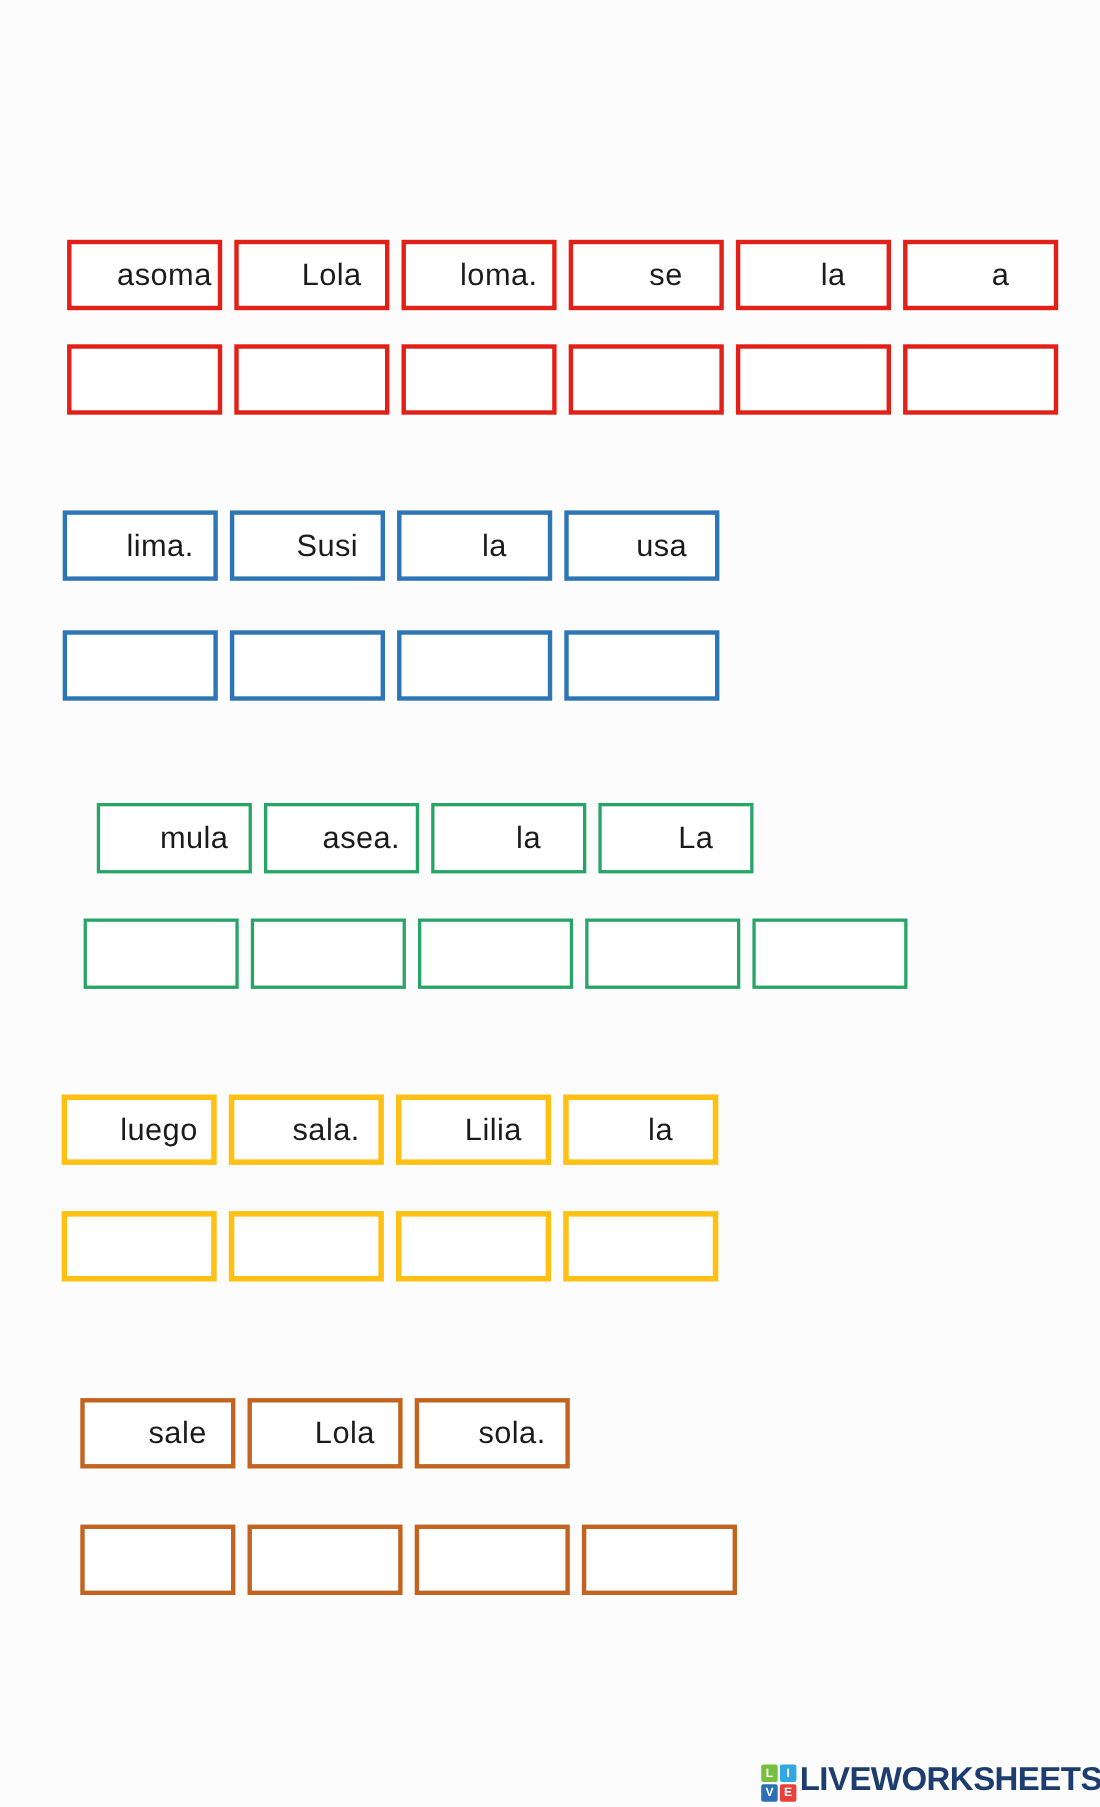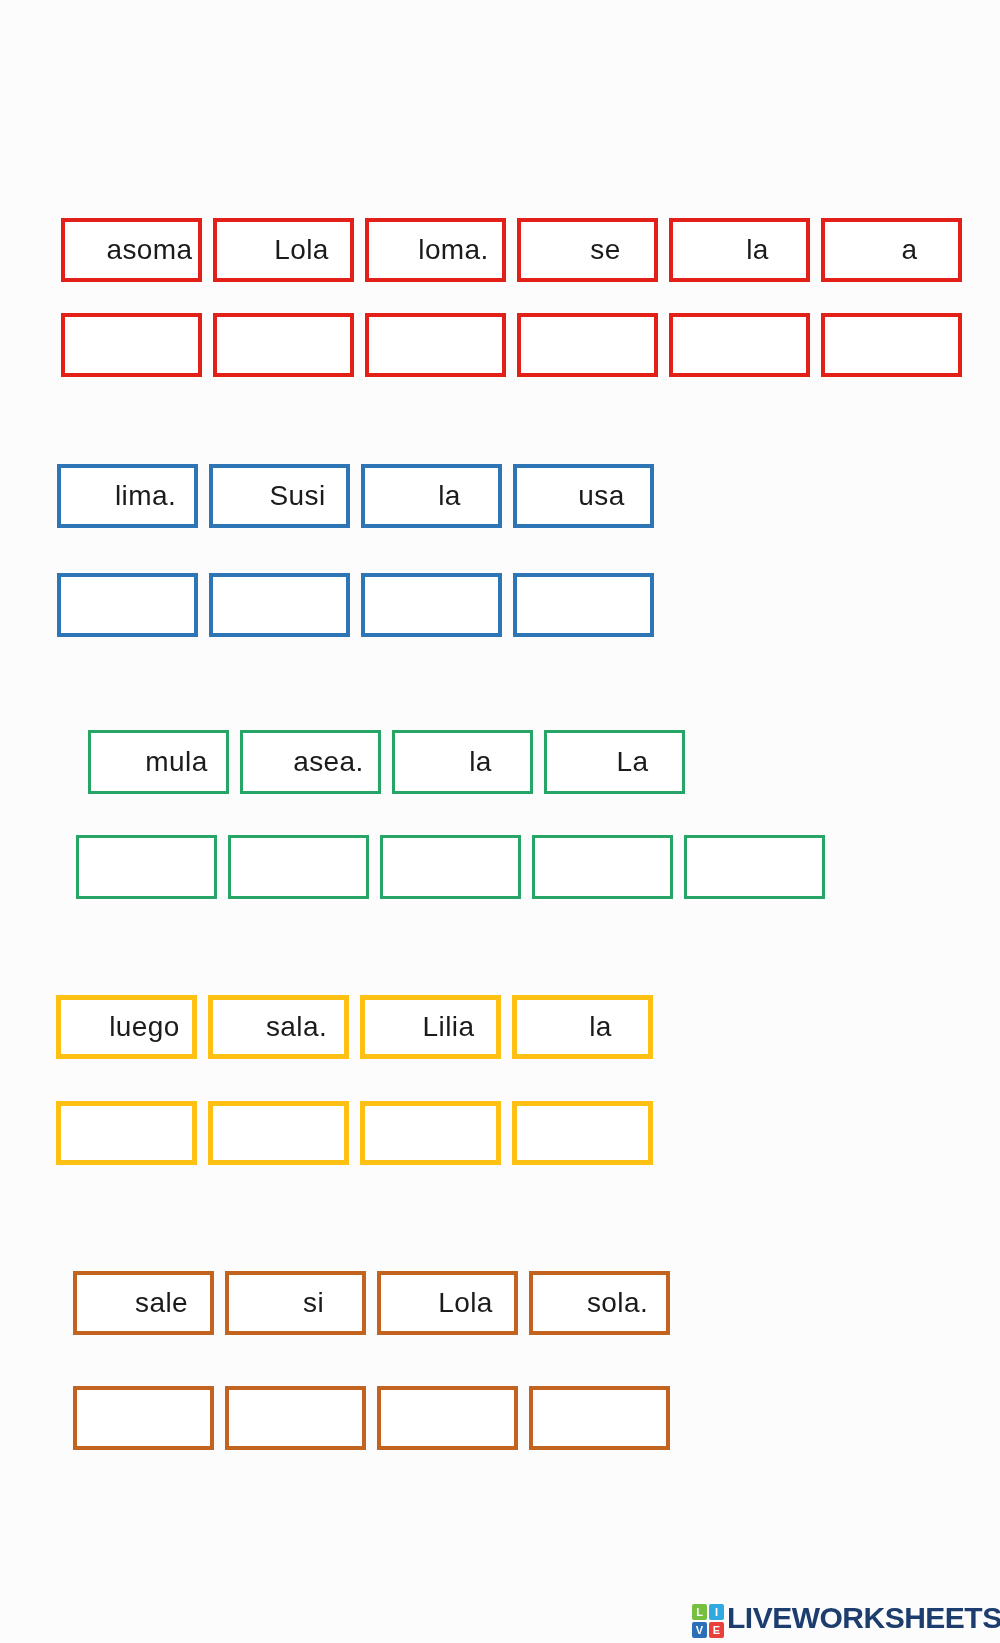--- a/index.html
+++ b/index.html
@@ -104,21 +104,20 @@
   </div>
   <div class="row g3" id="r3a" style="--c: #fdc013;">
     <div class="box"></div>
     <div class="box"></div>
     <div class="box"></div>
     <div class="box"></div>
   </div>
 
   <div class="row g4" id="r4w" style="--c: #c2641f;">
     <div class="box">sale</div>
-    <div class="box">si</div>
     <div class="box">Lola</div>
     <div class="box">sola.</div>
   </div>
   <div class="row g4" id="r4a" style="--c: #c2641f;">
     <div class="box"></div>
     <div class="box"></div>
     <div class="box"></div>
     <div class="box"></div>
   </div>
 

